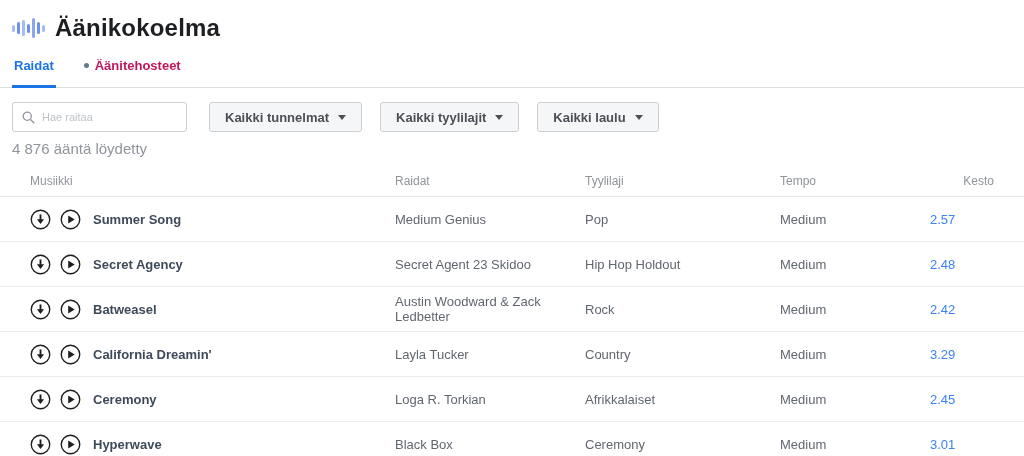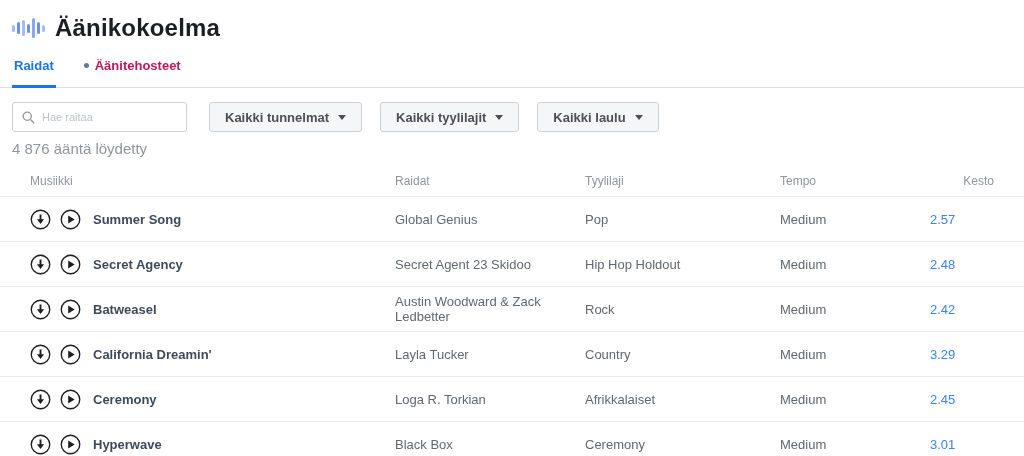--- a/index.html
+++ b/index.html
@@ -119,21 +119,21 @@
       </svg>
     </button>
     <button class="icon-btn">
       <svg width="21" height="21" viewBox="0 0 20 20">
         <circle cx="10" cy="10" r="8.8" fill="none" stroke="#1c1e21" stroke-width="1.3"></circle>
         <path d="M7.8 6.3 L14 10 L7.8 13.7 Z" fill="#1c1e21"></path>
       </svg>
     </button>
     <span class="song-title">Summer Song</span>
   </div>
-  <span class="cell-text">Global Genius</span>
+  <span class="cell-text">Medium Genius</span>
   <span class="cell-text">Pop</span>
   <span class="cell-text">Medium</span>
   <span class="cell-dur">2.57</span>
 </div>
 
 <div class="grid row">
   <div class="cell-music">
     <button class="icon-btn">
       <svg width="21" height="21" viewBox="0 0 20 20">
         <circle cx="10" cy="10" r="8.8" fill="none" stroke="#1c1e21" stroke-width="1.3"></circle>

